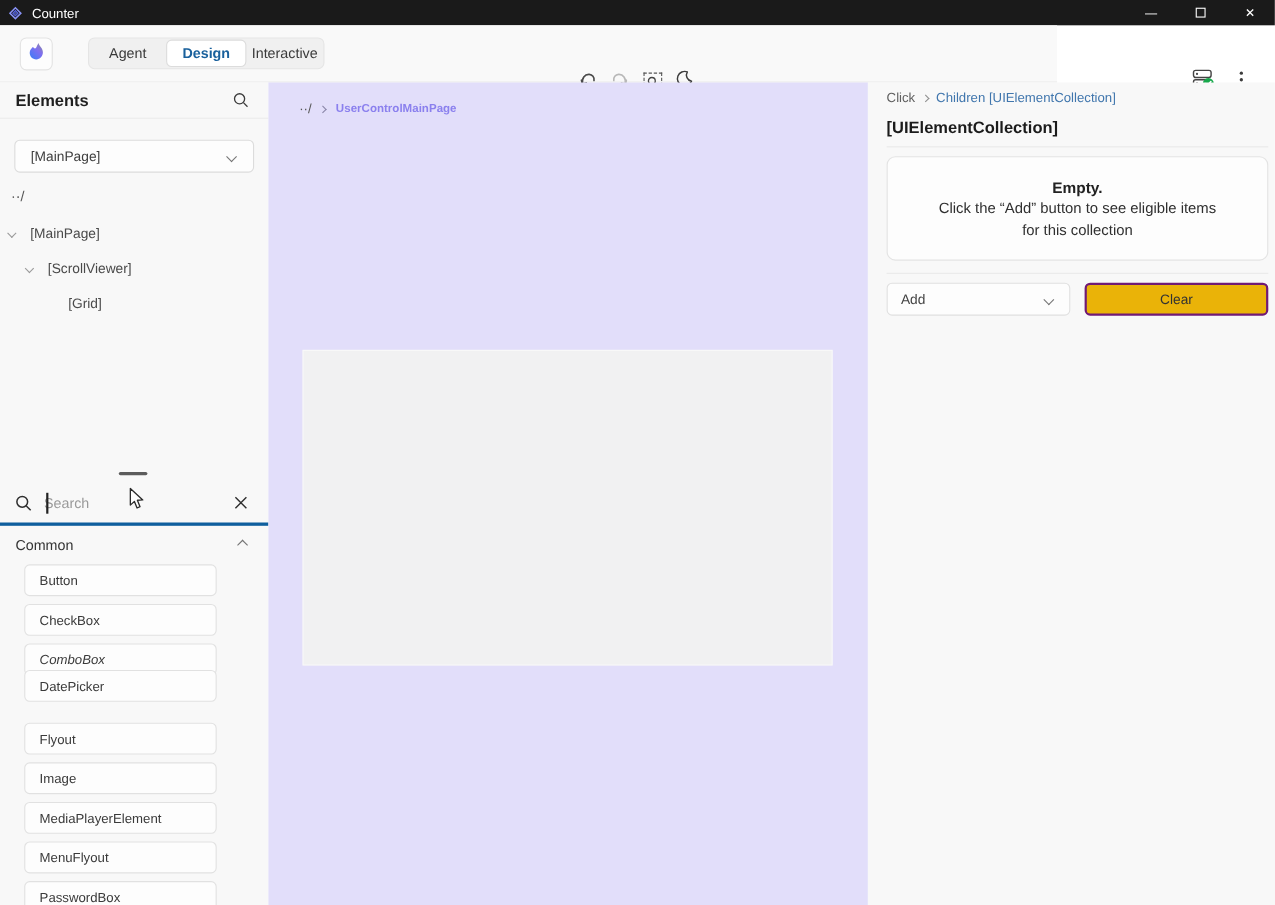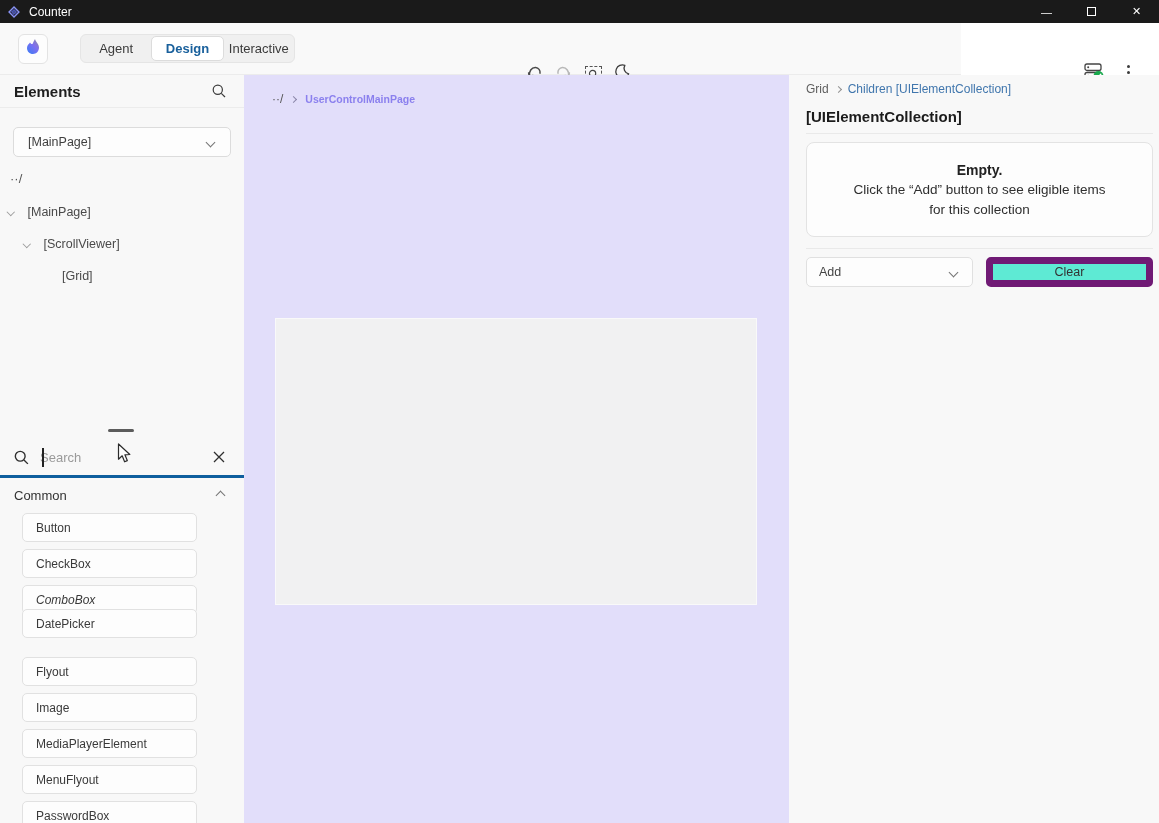--- a/index.html
+++ b/index.html
@@ -71,21 +71,21 @@
   
   .rp-crumb{position:absolute;left:17px;top:7px;display:flex;align-items:center;gap:7px;font-size:12px;color:#5f5f5f;}
   .rp-crumb .link{color:var(--link-blue);cursor:default;}
   .rp-title{position:absolute;left:17px;top:33px;font-size:15px;font-weight:700;color:#1b1b1b;}
   .rp-div{position:absolute;left:17px;width:347px;height:1px;background:#e9e9e9;}
   .empty-card{position:absolute;left:17px;top:67px;width:347px;height:95px;background:#fdfdfd;border:1px solid #e3e3e3;border-radius:8px;text-align:center;padding-top:17px;}
   .empty-card .et{font-size:14px;font-weight:700;color:#222;line-height:20px;}
   .empty-card .el{font-size:13.5px;color:#2f2f2f;line-height:20px;}
   .add-combo{position:absolute;left:17px;top:182px;width:167px;height:30px;background:#fdfdfd;border:1px solid #e0e0e0;border-radius:5px;display:flex;align-items:center;font-size:12.5px;color:#444;cursor:default;}
   .add-combo .lbl{margin-left:12px;flex:1;text-align:left;}
-  .clear-btn{position:absolute;left:197px;top:182px;width:167px;height:30px;background:#5eead4;border:7px solid #701a75;border-radius:5px;font-size:12.5px;color:#333;font-family:inherit;cursor:default;}
+  .clear-btn{position:absolute;left:197px;top:182px;width:167px;height:30px;background:#eab308;border:2px solid #701a75;border-radius:5px;font-size:12.5px;color:#333;font-family:inherit;cursor:default;}
 
   .dots{display:flex;flex-direction:column;gap:3px;}
   .dots i{width:3px;height:3px;border-radius:50%;background:#3c3c3c;}
 
   .zoomsel{width:17px;height:17px;border:1px dashed #555;display:flex;align-items:center;justify-content:center;}
 
   .mouse-cursor{position:absolute;left:117px;top:443px;pointer-events:none;z-index:50;}
 </style>
 </head>
 <body>
@@ -262,21 +262,21 @@
     <span class="crumb-stack">
       <span>UserControl</span>
       <span>MainPage</span>
     </span>
   </div>
   <div class="design-surface"></div>
 </div>
 
 <div class="right-panel">
   <div class="rp-crumb">
-    <span>Grid</span>
+    <span>Click</span>
     <span class="chev right" style="border-color:#909090;"></span>
     <span class="link">Children [UIElementCollection]</span>
   </div>
   <div class="rp-title">[UIElementCollection]</div>
   <div class="rp-div" style="top:58px;"></div>
 
   <div class="empty-card">
     <div class="et">Empty.</div>
     <div class="el">Click the “Add” button to see eligible items</div>
     <div class="el">for this collection</div>

